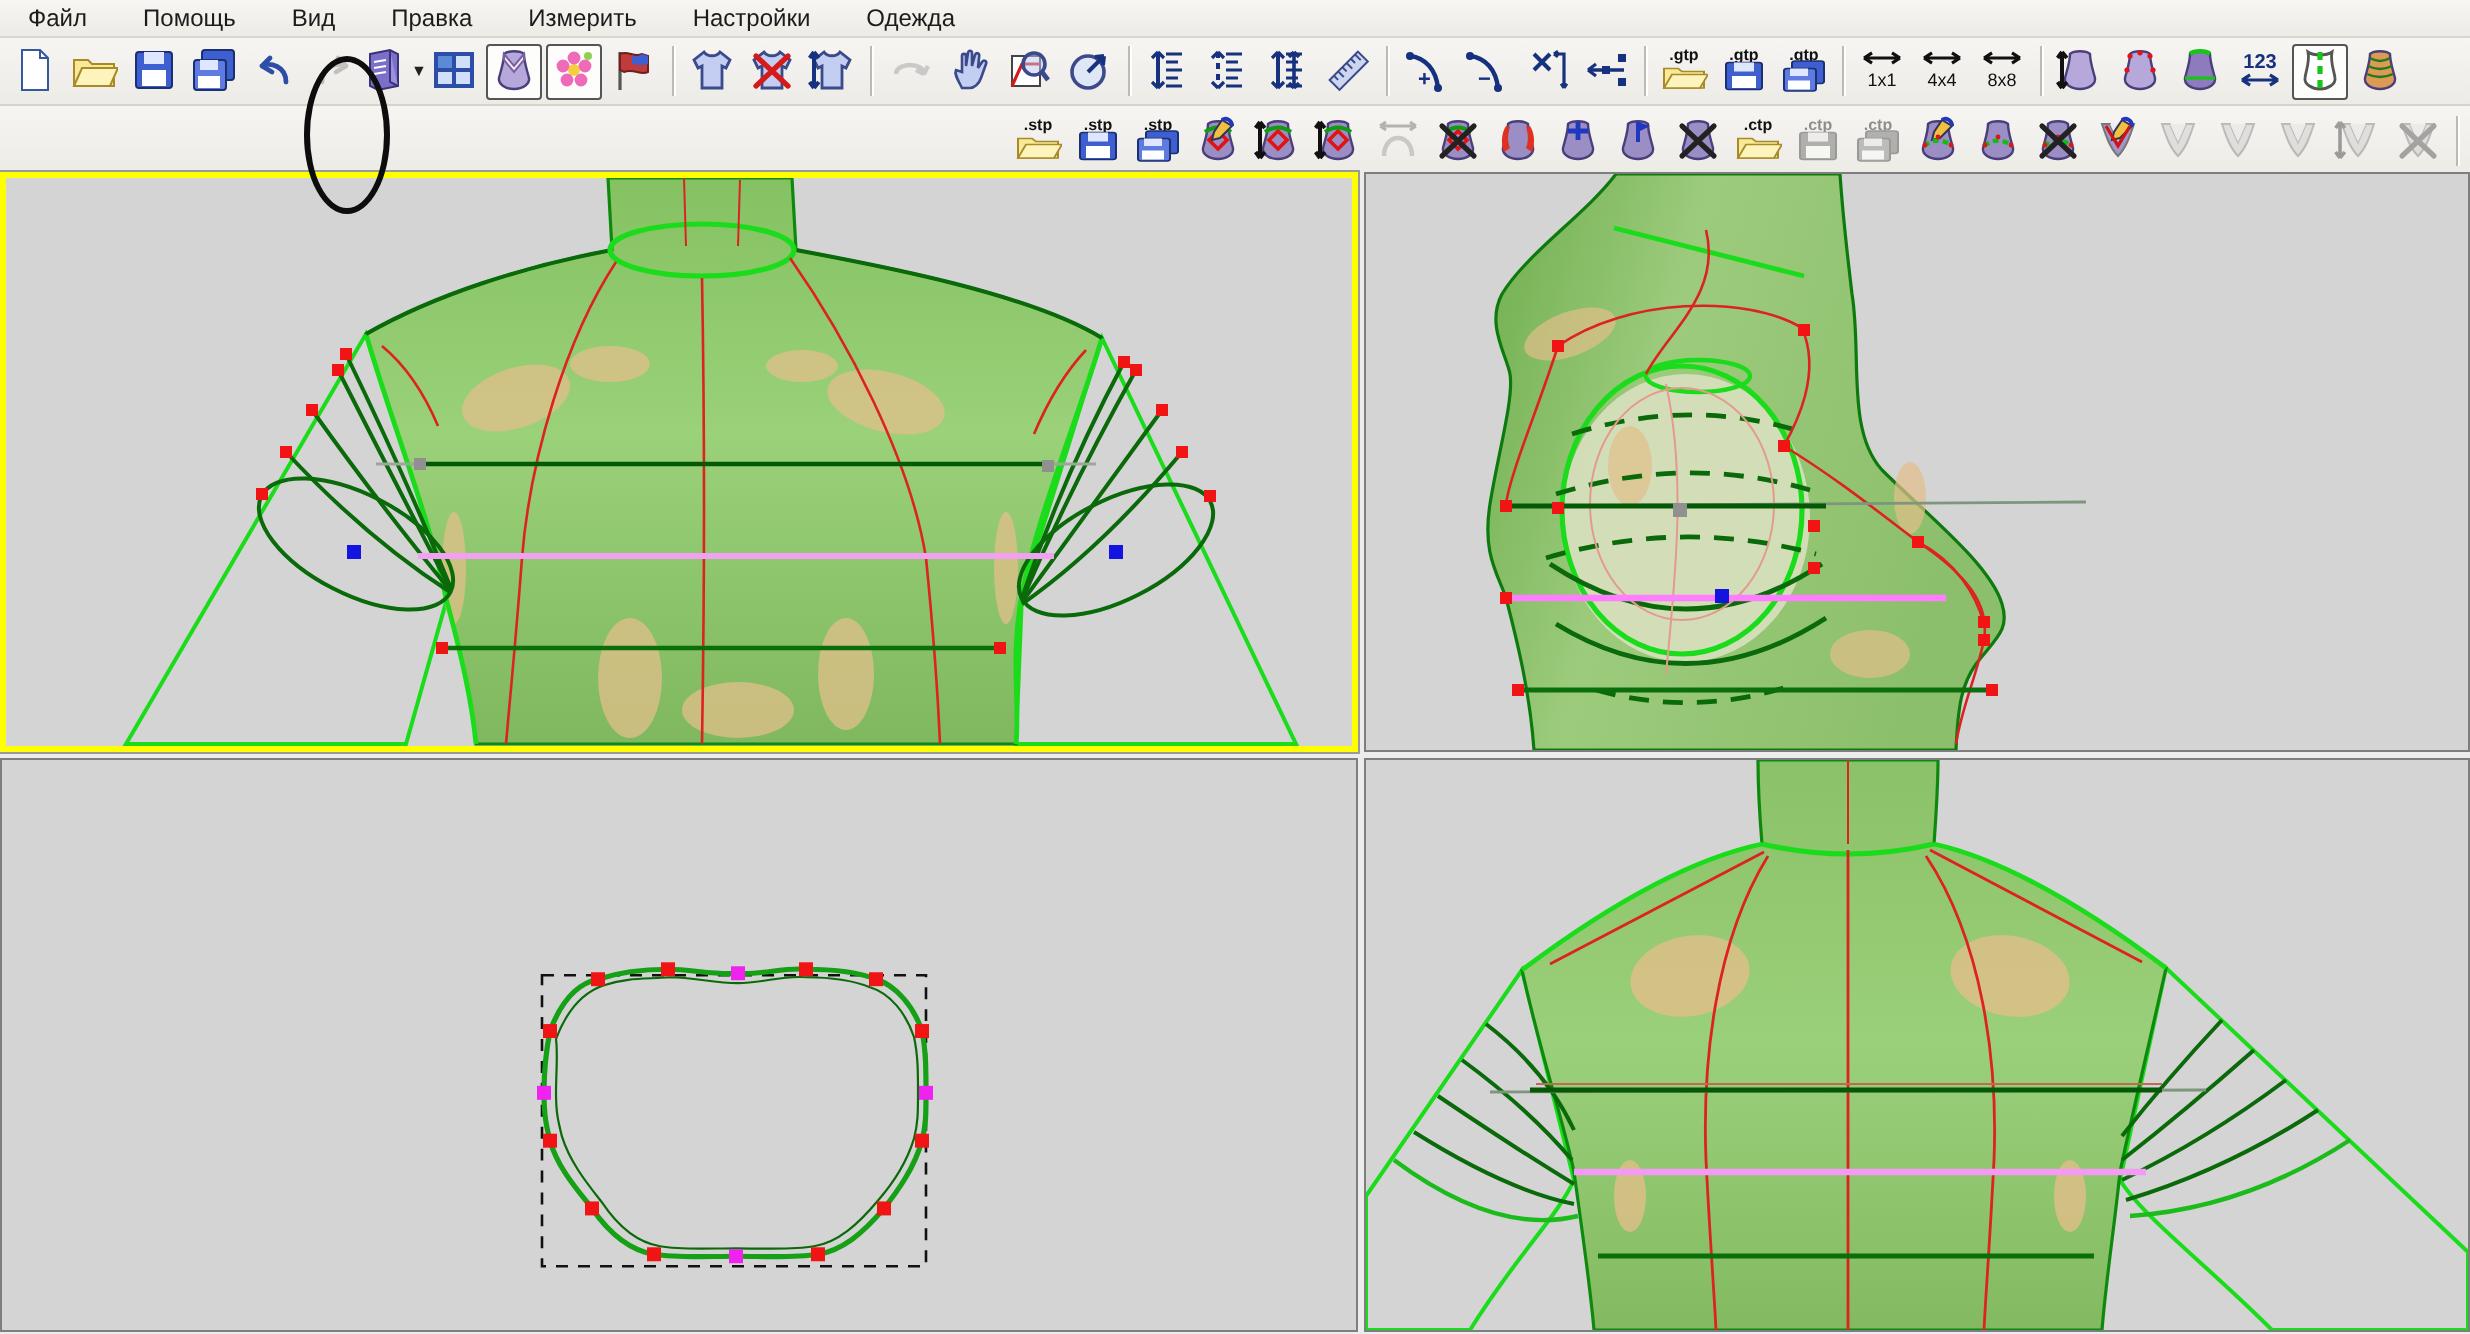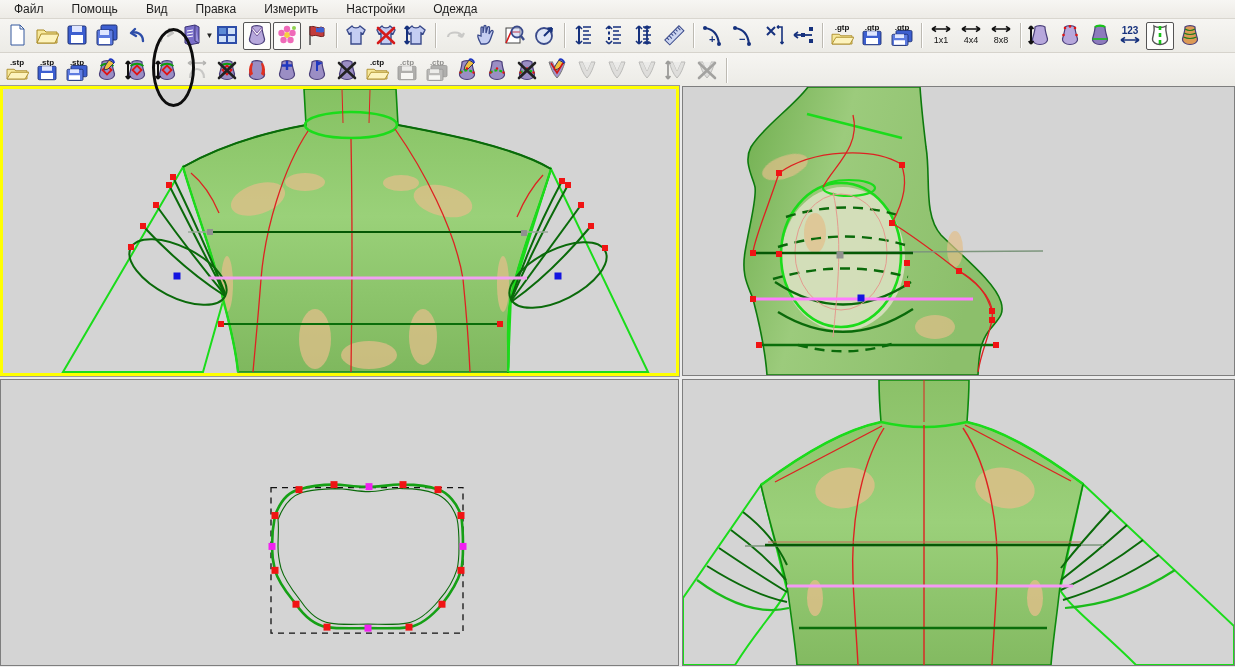--- a/index.html
+++ b/index.html
@@ -6,21 +6,21 @@
   .app{position:relative;width:1235px;height:667px;overflow:hidden;
        font-family:"Liberation Sans","DejaVu Sans",sans-serif;
        background:#f0efec;user-select:none;}
   
   .menubar{height:18px;display:flex;align-items:center;background:linear-gradient(#f7f6f3,#edebe6);
            border-bottom:1px solid #d9d6cf;font-size:12px;color:#1c1c1c;}
   .menu-item{padding:1px 14px;cursor:default;}
   
   .toolbar{display:flex;align-items:center;background:linear-gradient(#f6f5f2,#ecebe6);
            border-bottom:1px solid #d6d3cc;padding:0 2px;}
-  .tb1{height:33px;} .tb2{height:34px;}
+  .tb1{height:33px;} .tb2{height:34px;justify-content:flex-end;}
   .tbtn{width:28px;height:28px;display:flex;align-items:center;justify-content:center;
         border:1px solid transparent;border-radius:2px;background:transparent;padding:0;margin:0 1px;}
   .tbtn.boxed{border:1px solid #555;background:#fdfdfb;}
   .tbtn.disabled{filter:grayscale(1) opacity(.45);}
   .tbtn svg{display:block;}
   .tb-sep{width:1px;height:25px;background:#bdbab2;margin:0 4px;box-shadow:1px 0 0 #fff;}
   
   .circle-annotation{position:absolute;left:152px;top:28px;width:37px;height:73px;
      border:3px solid #0d0d0d;border-radius:50%;z-index:40;pointer-events:none;}
   

